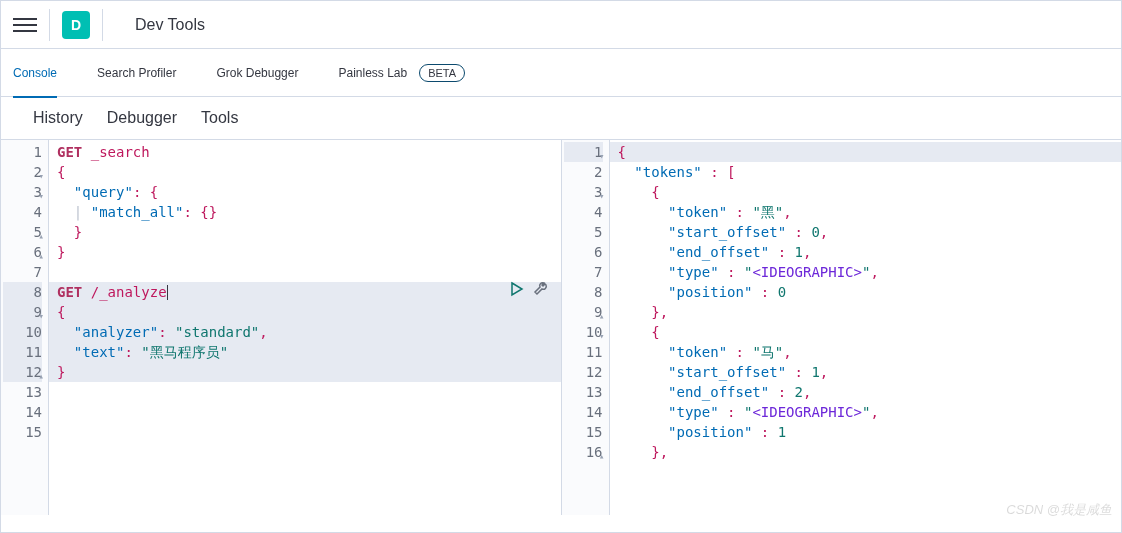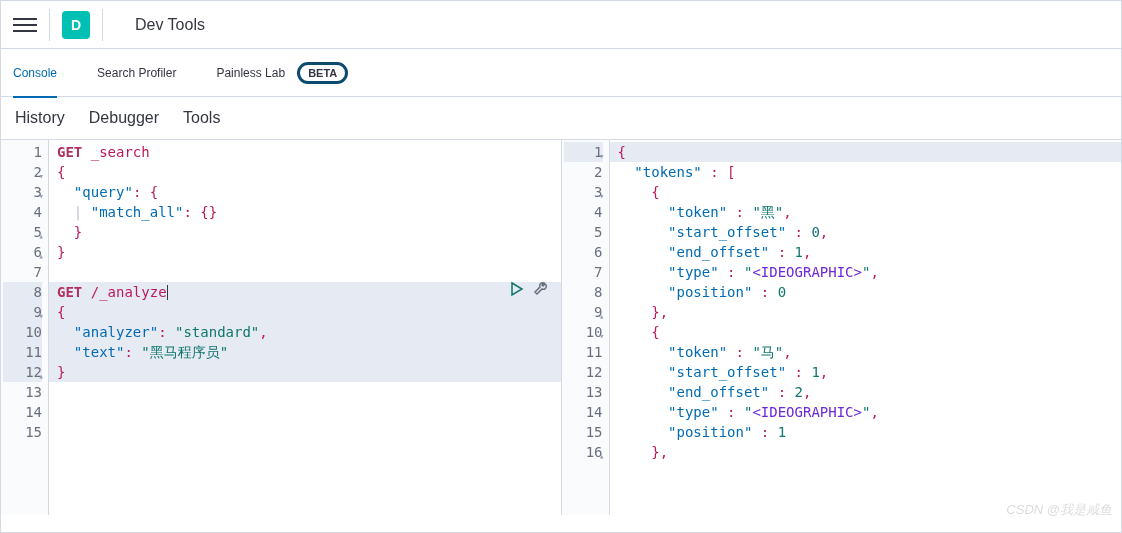--- a/index.html
+++ b/index.html
@@ -7,22 +7,22 @@
 .header{display:flex;align-items:center;height:48px;border-bottom:1px solid #d3dae6;padding:0 12px;gap:12px}
 .hamburger{width:24px;height:24px;display:flex;flex-direction:column;justify-content:center;gap:4px;cursor:pointer}
 .hamburger span{height:2px;background:#343741;width:100%}
 .divider{width:1px;height:32px;background:#d3dae6}
 .logo{width:28px;height:28px;background:#00bfb3;color:#fff;display:flex;align-items:center;justify-content:center;font-weight:700;border-radius:4px;font-size:14px}
 .page-title{font-size:16px;color:#343741;margin-left:20px}
 .tabs{display:flex;align-items:center;padding:0 12px;border-bottom:1px solid #d3dae6;height:48px;gap:40px}
 .tab{font-size:12px;color:#343741;cursor:pointer;height:48px;display:flex;align-items:center;position:relative}
 .tab.active{color:#006bb4;font-weight:500}
 .tab.active::after{content:"";position:absolute;bottom:-1px;left:0;right:0;height:2px;background:#006bb4}
-.beta{font-size:11px;border:3px solid #0c4a6e;padding:2px 8px;border-radius:12px;font-weight:700;color:#343741;margin-left:-28px}
-.subtabs{display:flex;gap:24px;padding:12px 14px;font-size:16px;color:#343741}
+.beta{font-size:11px;border:1px solid #0c4a6e;padding:2px 8px;border-radius:12px;font-weight:400;color:#343741;margin-left:-28px}
+.subtabs{display:flex;gap:24px;padding:12px 32px;font-size:16px;color:#343741}
 .subtab{cursor:pointer}
 .panes{display:flex;border-top:1px solid #d3dae6;height:376px}
 .pane{flex:1;display:flex;font-family:"Consolas","Monaco",monospace;font-size:14px;overflow:hidden}
 .pane-left{border-right:1px solid #d3dae6;position:relative}
 .gutter{width:48px;background:#fafbfd;border-right:1px solid #d3dae6;text-align:right;padding:2px 6px 2px 2px;color:#69707d;user-select:none}
 .gutter .ln{height:20px;line-height:20px;position:relative}
 .fold{position:absolute;right:-2px;top:4px;font-size:9px;color:#98a2b3}
 .code{flex:1;padding:2px 0}
 .line{height:20px;line-height:20px;padding:0 8px;white-space:pre;position:relative}
 .hl{background:#e6eaf2}
@@ -49,20 +49,21 @@
     </div>
   <div class="divider"></div>
   <div class="logo">D</div>
   <div class="divider"></div>
   <div class="page-title">Dev Tools</div>
 </div>
 
 <div class="tabs" id="tabs">
     <div class="tab active">Console</div>
     <div class="tab">Search Profiler</div>
+    <div class="tab">Grok Debugger</div>
     <div class="tab">Painless Lab</div>
     <span class="beta">BETA</span>
   </div>
 
 <div class="subtabs" id="subtabs">
     <div class="subtab">History</div>
     <div class="subtab">Debugger</div>
     <div class="subtab">Tools</div>
   </div>
 

